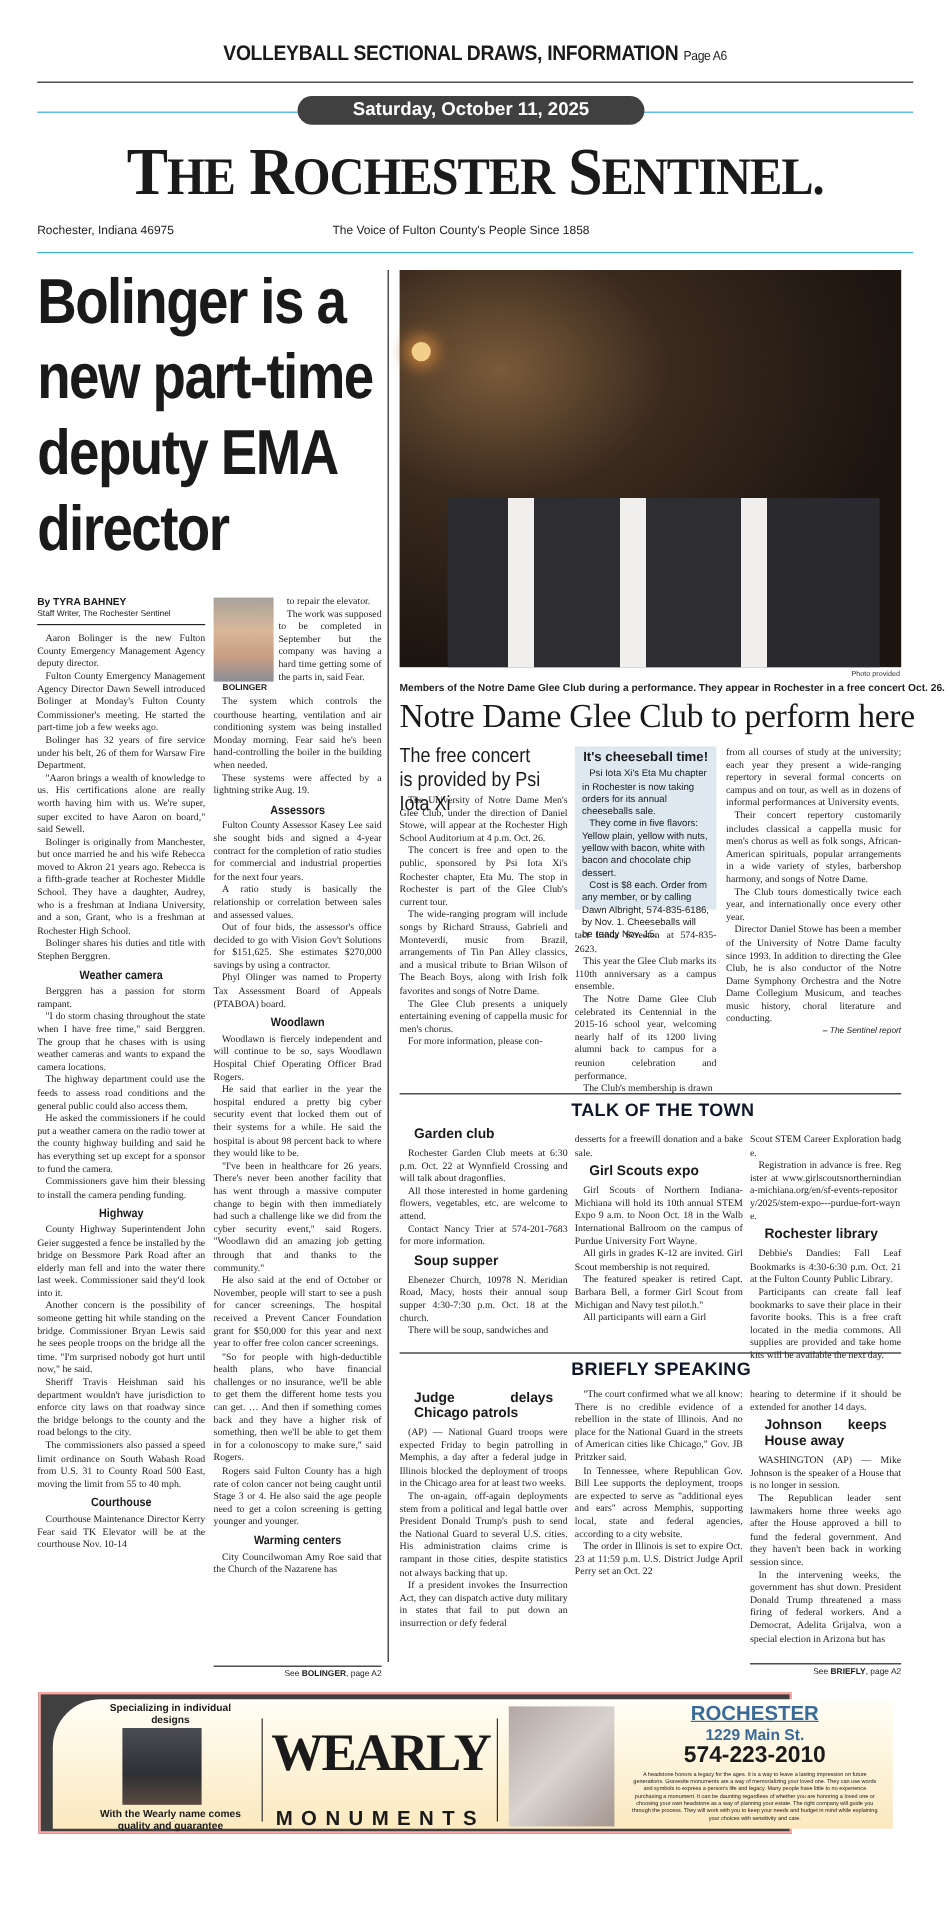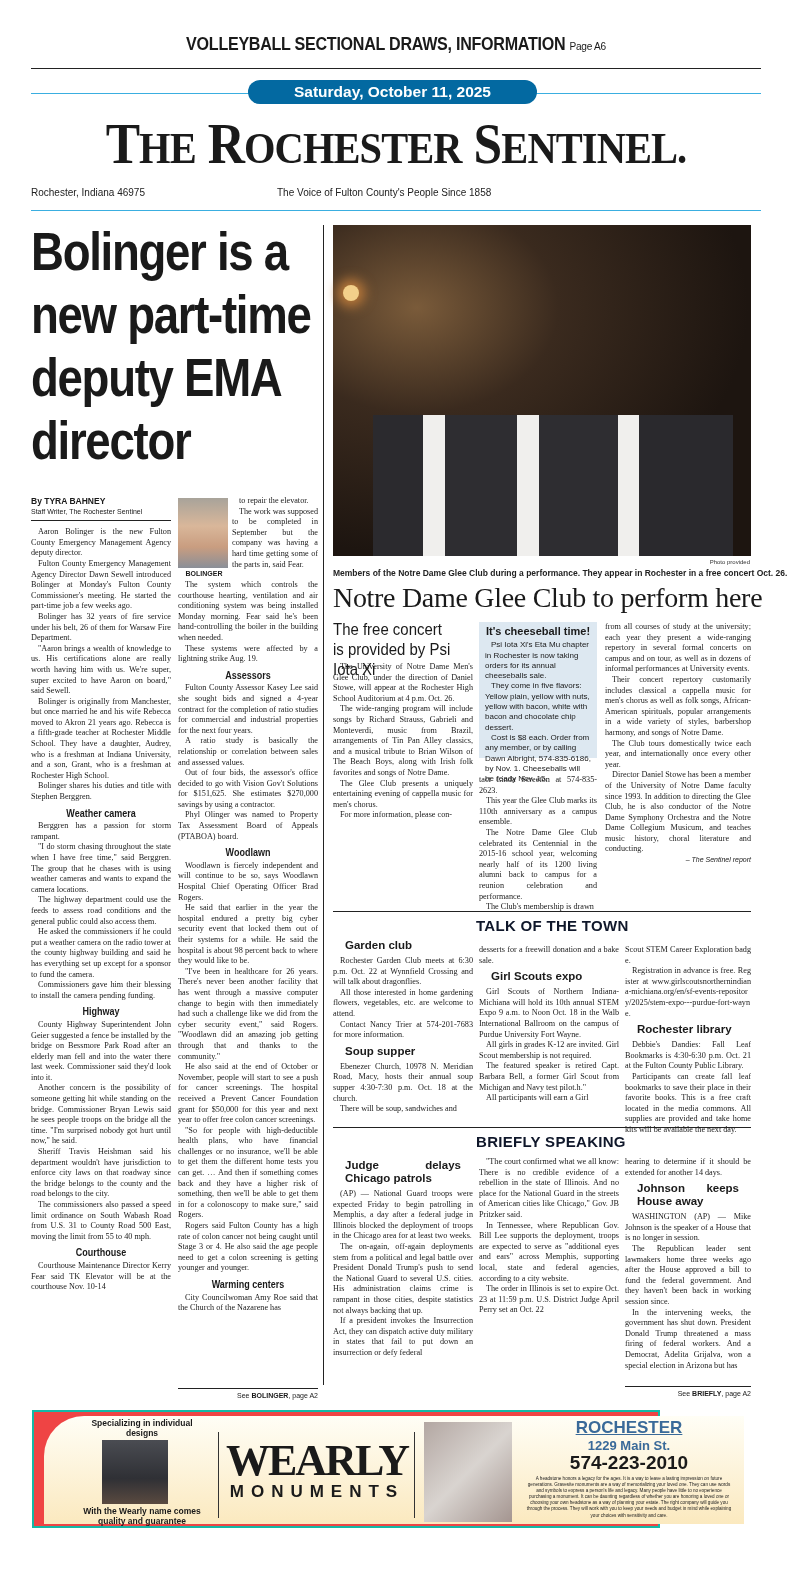--- a/index.html
+++ b/index.html
@@ -2,21 +2,21 @@
 <html><head>
 <meta charset="utf-8">
 <style>
 *{box-sizing:border-box;margin:0;padding:0}
 body{width:792px;height:1591px;background:#fff;color:#1a1a1a;font-family:"Liberation Serif",serif;position:relative;overflow:hidden}
 .abs{position:absolute}
 .teaser{left:0;top:34px;width:792px;text-align:center;font-family:"Liberation Sans",sans-serif;font-weight:bold;font-size:17.5px;letter-spacing:-0.3px;transform:scaleX(0.92)}
 .teaser .pg{font-weight:normal;font-size:11px}
 .rule-black{left:31px;width:730px;height:1px;background:#222}
 .rule-blue{height:1px;background:#3aaee0}
-.datepill{left:248px;top:80px;width:289px;height:24px;background:#0369a1;border-radius:13px;color:#fff;font-family:"Liberation Sans",sans-serif;font-weight:bold;font-size:15.5px;text-align:center;line-height:24px}
+.datepill{left:248px;top:80px;width:289px;height:24px;background:#404040;border-radius:13px;color:#fff;font-family:"Liberation Sans",sans-serif;font-weight:bold;font-size:15.5px;text-align:center;line-height:24px}
 .masthead{left:0;top:114px;width:792px;text-align:center;font-family:"Liberation Serif",serif;font-weight:bold;font-size:56px;letter-spacing:-1px;line-height:60px;transform:scaleX(0.92)}
 .masthead .sc{font-size:44px}
 .tag{top:187px;font-family:"Liberation Sans",sans-serif;font-size:10px;color:#222}
 .headline{left:31px;top:220px;width:290px;font-family:"Liberation Sans",sans-serif;font-weight:bold;font-size:53px;line-height:63px;letter-spacing:-1.5px;transform-origin:left top;transform:scaleX(0.86);width:340px}
 .vrule{width:1px;background:#222}
 .col{font-size:8.2px;line-height:10.6px;text-align:justify;hyphens:auto}
 .col p{text-indent:7px}
 .sub{font-family:"Liberation Sans",sans-serif;font-weight:bold;font-size:10px;text-align:center;margin:6px 0 2px;transform:scaleX(0.9)}
 .byline{font-family:"Liberation Sans",sans-serif;font-weight:bold;font-size:8.5px}
 .bytitle{font-family:"Liberation Sans",sans-serif;font-size:7px;border-bottom:1px solid #222;padding-bottom:3px;margin-bottom:6px}
@@ -24,21 +24,21 @@
 .credit{right:42px;top:559px;font-family:"Liberation Sans",sans-serif;font-size:6px;color:#333}
 .caption{left:333px;top:568px;font-family:"Liberation Sans",sans-serif;font-size:8.5px;font-weight:bold;color:#222}
 .gchead{left:333px;top:582px;font-size:28px;font-family:"Liberation Serif",serif;letter-spacing:-0.3px}
 .dek{left:333px;top:620px;width:140px;font-family:"Liberation Sans",sans-serif;font-size:17px;line-height:20px;transform-origin:left top;transform:scaleX(0.88)}
 .box{left:479px;top:622px;width:118px;height:136px;background:#dde8f1;padding:4px 6px;font-family:"Liberation Sans",sans-serif;font-size:8px;line-height:10.3px}
 .box h4{text-align:center;font-size:11px;margin-bottom:4px}
 .box p{text-indent:6px}
 .section-title{font-family:"Liberation Sans",sans-serif;font-weight:bold;font-size:15px;color:#0f172a;letter-spacing:0.3px}
 .h3{font-family:"Liberation Sans",sans-serif;font-weight:bold;font-size:11.5px;line-height:13px;margin:4px 12px 4px}
 .seebox{font-family:"Liberation Sans",sans-serif;font-size:7px;text-align:right;border-top:1px solid #222;padding-top:3px}
-.ad{left:32px;top:1410px;width:628px;height:118px;background:#ef4444;border:2px solid #14b8a6}
+.ad{left:32px;top:1410px;width:628px;height:118px;background:#404040;border:2px solid #fca5a5}
 .ad-inner{position:absolute;left:10px;top:4px;width:700px;height:108px;background:linear-gradient(#fffef6,#fbe9bf);border-radius:40px 0 0 0}
 .stone{background:#555}
 </style>
 </head>
 <body>
 
 <div class="abs teaser"><span>VOLLEYBALL SECTIONAL DRAWS, INFORMATION</span> <span class="pg">Page A6</span></div>
 <div class="abs rule-black" style="top:68px"></div>
 <div class="abs rule-blue" style="left:31px;top:93px;width:730px"></div>
 <div class="abs datepill">Saturday, October 11, 2025</div>
@@ -105,20 +105,21 @@
   <div style="position:absolute;left:10px;top:60px;width:16px;height:16px;border-radius:50%;background:#f3d08a;box-shadow:0 0 12px 6px #b8783a"></div>
   <div style="position:absolute;left:40px;top:190px;width:360px;height:141px;background:linear-gradient(90deg,#2b2a2e 0 14%,#f0efed 14% 20%,#2e2d31 20% 40%,#f0efed 40% 46%,#2e2d31 46% 68%,#f0efed 68% 74%,#2a292d 74% 100%)"></div>
 </div>
 <div class="abs credit">Photo provided</div>
 <div class="abs caption">Members of the Notre Dame Glee Club during a performance. They appear in Rochester in a free concert Oct. 26.</div>
 <div class="abs gchead">Notre Dame Glee Club to perform here</div>
 <div class="abs dek">The free concert is provided by Psi Iota Xi</div>
 
 <div class="abs col" style="left:333px;top:662px;width:140px">
   <p>The University of Notre Dame Men's Glee Club, under the direction of Daniel Stowe, will appear at the Rochester High School Auditorium at 4 p.m. Oct. 26.</p>
+    <p>The concert is free and open to the public, sponsored by Psi Iota Xi's Rochester chapter, Eta Mu. The stop in Rochester is part of the Glee Club's current tour.</p>
     <p>The wide-ranging program will include songs by Richard Strauss, Gabrieli and Monteverdi, music from Brazil, arrangements of Tin Pan Alley classics, and a musical tribute to Brian Wilson of The Beach Boys, along with Irish folk favorites and songs of Notre Dame.</p>
     <p>The Glee Club presents a uniquely entertaining evening of cappella music for men's chorus.</p>
     <p>For more information, please con-</p>
 </div>
 <div class="abs box">
   <h4>It's cheeseball time!</h4>
   <p>Psi Iota Xi's Eta Mu chapter in Rochester is now taking orders for its annual cheeseballs sale.</p>
     <p>They come in five flavors: Yellow plain, yellow with nuts, yellow with bacon, white with bacon and chocolate chip dessert.</p>
     <p>Cost is $8 each. Order from any member, or by calling Dawn Albright, 574-835-6186, by Nov. 1. Cheeseballs will be ready Nov. 15.</p>
 </div>
@@ -185,21 +186,21 @@
 </div>
 <div class="abs seebox" style="left:625px;top:1386px;width:126px"><span>See </span><b>BRIEFLY</b><span>, page A2</span></div>
 
 <div class="abs ad">
   <div class="ad-inner">
     <div style="position:absolute;left:38px;top:2px;width:120px;text-align:center;font-family:'Liberation Sans',sans-serif;font-weight:bold;font-size:8.5px;line-height:10px">Specializing in individual designs</div>
     <div class="stone" style="position:absolute;left:58px;top:24px;width:66px;height:64px;background:linear-gradient(#4a4c52,#2f3035 60%,#5a4a40)"></div>
     <div style="position:absolute;left:38px;top:90px;width:120px;text-align:center;font-family:'Liberation Sans',sans-serif;font-weight:bold;font-size:8.5px;line-height:10px">With the Wearly name comes quality and guarantee</div>
     <div style="position:absolute;left:174px;top:16px;width:1px;height:86px;background:#333"></div>
     <div style="position:absolute;left:180px;top:20px;width:186px;text-align:center;font-family:'Liberation Serif',serif;font-weight:bold;font-size:44px;line-height:50px;letter-spacing:-2px">WEARLY</div>
-    <div style="position:absolute;left:180px;top:66px;width:186px;text-align:center;font-family:'Liberation Sans',sans-serif;font-weight:bold;font-size:17px;letter-spacing:7px">MONUMENTS</div>
+    <div style="position:absolute;left:180px;top:90px;width:186px;text-align:center;font-family:'Liberation Sans',sans-serif;font-weight:bold;font-size:17px;letter-spacing:7px">MONUMENTS</div>
     <div style="position:absolute;left:370px;top:16px;width:1px;height:86px;background:#333"></div>
     <div class="stone" style="position:absolute;left:380px;top:6px;width:88px;height:100px;background:linear-gradient(135deg,#b3a7a2,#d9d4d0 50%,#a49590)"></div>
     <div style="position:absolute;left:480px;top:2px;width:210px;text-align:center;font-family:'Liberation Sans',sans-serif;font-weight:bold;font-size:17px;color:#3a6a99;text-decoration:underline">ROCHESTER</div>
     <div style="position:absolute;left:480px;top:22px;width:210px;text-align:center;font-family:'Liberation Sans',sans-serif;font-weight:bold;font-size:13px;color:#3a6a99">1229 Main St.</div>
     <div style="position:absolute;left:480px;top:36px;width:210px;text-align:center;font-family:'Liberation Sans',sans-serif;font-weight:bold;font-size:19px">574-223-2010</div>
     <div style="position:absolute;left:482px;top:60px;width:206px;text-align:center;font-family:'Liberation Sans',sans-serif;font-size:4.6px;line-height:6.1px">A headstone honors a legacy for the ages. It is a way to leave a lasting impression on future generations. Gravesite monuments are a way of memorializing your loved one. They can use words and symbols to express a person's life and legacy. Many people have little to no experience purchasing a monument. It can be daunting regardless of whether you are honoring a loved one or choosing your own headstone as a way of planning your estate. The right company will guide you through the process. They will work with you to keep your needs and budget in mind while explaining your choices with sensitivity and care.</div>
   </div>
 </div>
 
 </body></html>

